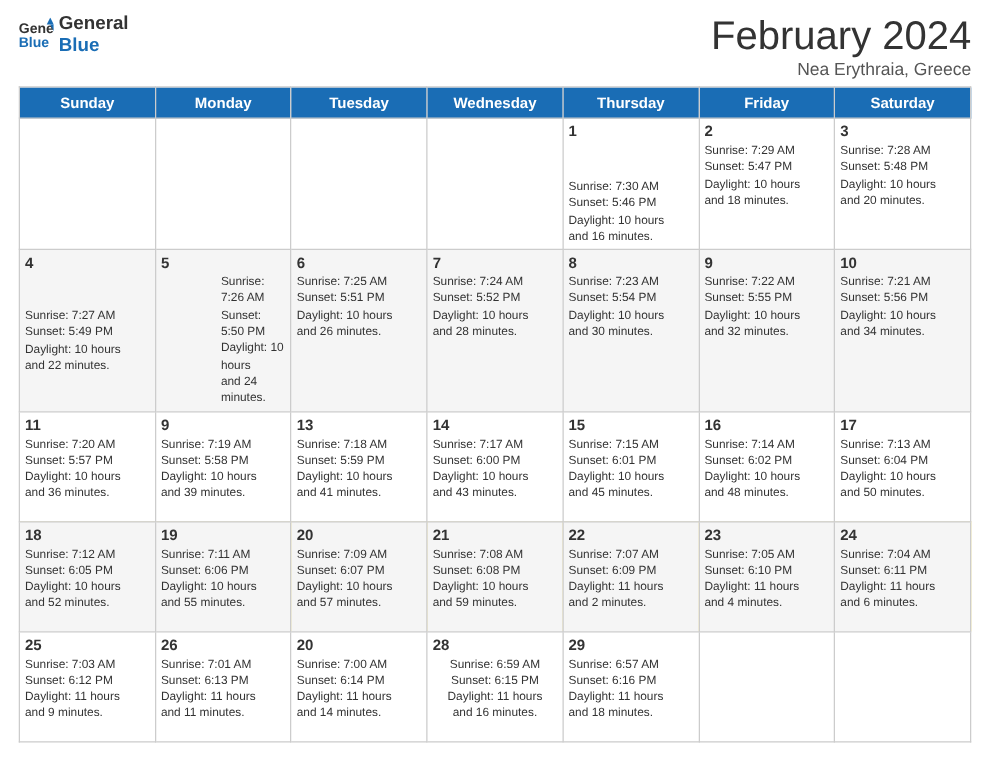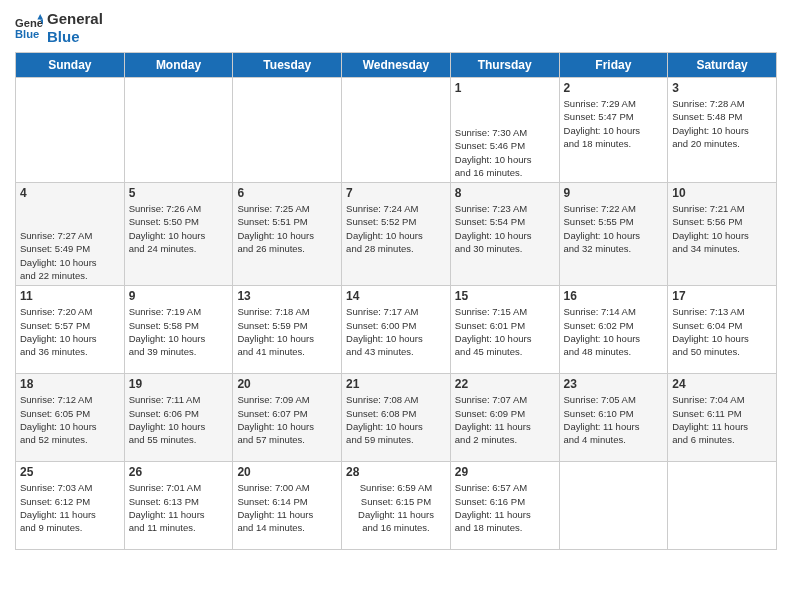--- a/index.html
+++ b/index.html
@@ -92,20 +92,24 @@
         <text x="0" y="18" font-size="16" font-weight="bold" fill="#333">General</text>
         <text x="0" y="34" font-size="16" font-weight="bold" fill="#1a6db5">Blue</text>
         <polygon points="32,8 40,8 36,0" fill="#1a6db5"></polygon>
         <polygon points="36,8 40,8 40,16" fill="#1a6db5"></polygon>
       </svg>
       <div style="line-height:1.2">
         <div style="font-size:15px;font-weight:bold;color:#333">General</div>
         <div style="font-size:15px;font-weight:bold;color:#1a6db5">Blue</div>
       </div>
     </div>
+    <div class="title-section">
+      <div class="month-title">February 2024</div>
+      <div class="subtitle">Nea Erythraia, Greece</div>
+    </div>
   </div>
 
   <table class="calendar">
     <thead>
       <tr id="weekday-header">
           <th>Sunday</th>
           <th>Monday</th>
           <th>Tuesday</th>
           <th>Wednesday</th>
           <th>Thursday</th>
@@ -144,21 +148,21 @@
         <tr style="background: rgb(245, 245, 245);">
           <td style="background: rgb(245, 245, 245);">
             <span class="day-number">4</span>
             <div class="day-info" style="white-space: pre-line; margin-top: 29px;">Sunrise: 7:27 AM
 Sunset: 5:49 PM
 Daylight: 10 hours
 and 22 minutes.</div>
           </td>
           <td style="background: rgb(245, 245, 245);">
             <span class="day-number">5</span>
-            <div class="day-info" style="white-space: pre-line;">Sunrise: 7:26 AM
+            <div class="day-info" style="white-space: pre-line; margin-left: 48px;">Sunrise: 7:26 AM
 Sunset: 5:50 PM
 Daylight: 10 hours
 and 24 minutes.</div>
           </td>
           <td style="background: rgb(245, 245, 245);">
             <span class="day-number">6</span>
             <div class="day-info" style="white-space: pre-line;">Sunrise: 7:25 AM
 Sunset: 5:51 PM
 Daylight: 10 hours
 and 26 minutes.</div>

